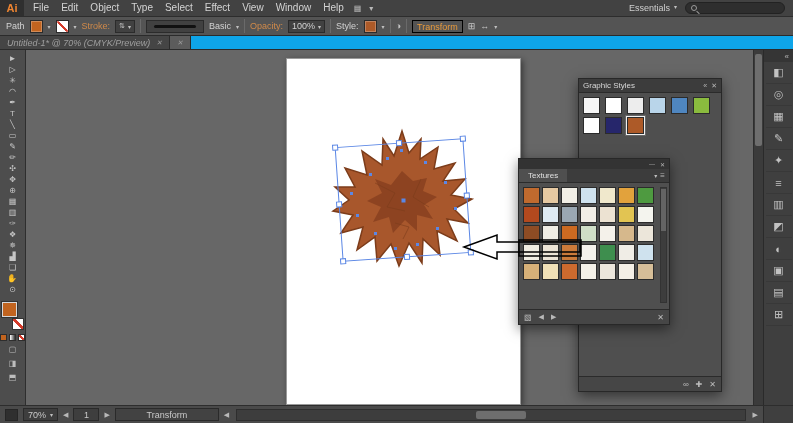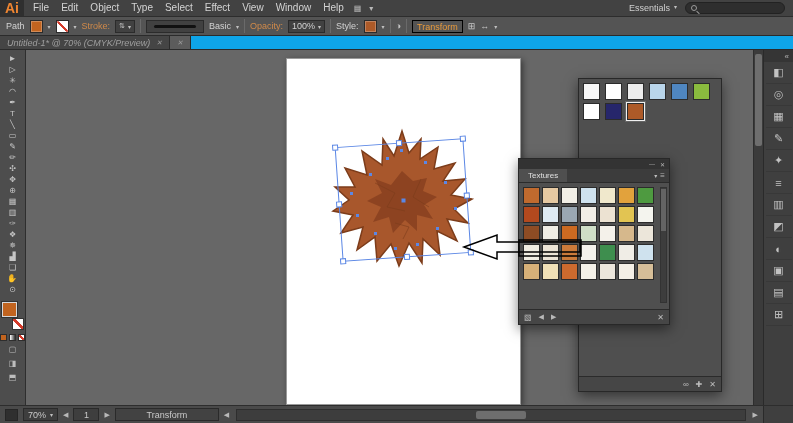--- a/index.html
+++ b/index.html
@@ -1,20 +1,20 @@
 <!DOCTYPE html>
 <html><head>
 <meta charset="utf-8">
 <style>
   *{margin:0;padding:0;box-sizing:border-box;font-family:"Liberation Sans",sans-serif;}
   html,body{width:793px;height:423px;overflow:hidden;background:#3c3c3c;position:relative;}
 
   
   #menubar{position:absolute;left:0;top:0;width:793px;height:17px;background:#424242;border-bottom:1px solid #2d2d2d;display:flex;align-items:center;font-size:10px;color:#d4d4d4;z-index:80;}
-  #ai-logo{width:24px;height:16px;background:#2f2f2f;color:#ef8531;font-weight:bold;font-size:14px;display:flex;align-items:center;justify-content:center;margin-right:3px;}
+  #ai-logo{width:24px;height:16px;background:#2f2f2f;color:#ef8531;font-weight:bold;font-size:11px;display:flex;align-items:center;justify-content:center;margin-right:3px;}
   .menu-item{padding:0 6px;height:16px;line-height:16px;cursor:default;white-space:nowrap;}
   .mb-icon{color:#b8b8b8;font-size:8px;padding:0 4px;}
   #mb-spacer{flex:1;}
   #workspace-switcher{display:flex;align-items:flex-start;gap:4px;padding:0 8px;font-size:9px;color:#cfcfcf;}
   #search-box{width:100px;height:12px;background:#2e2e2e;border:1px solid #222;border-radius:7px;display:flex;align-items:center;padding:0 5px;gap:4px;margin-right:8px;}
   #search-glyph{width:6px;height:6px;border:1px solid #9a9a9a;border-radius:50%;position:relative;flex:none;}
   #search-glyph::after{content:"";position:absolute;width:4px;height:1px;background:#9a9a9a;transform:rotate(45deg);left:4px;top:6px;}
   #search-input{flex:1;background:transparent;border:none;outline:none;color:#ccc;font-size:8px;min-width:0;}
 
   
@@ -388,20 +388,26 @@
         <span>▤</span>
       </div>
 
       <div class="dock-icon">
         <span>⊞</span>
       </div>
     </div>
 </div>
 
 <div id="gs-panel" class="panel">
+  <div class="panel-header">
+    <span>Graphic Styles</span>
+    <span class="ph-spacer"></span>
+    <span class="ph-icon">«</span>
+    <span class="ph-icon">✕</span>
+  </div>
   <div id="gs-grid">
 
       <div class="gs-thumb" style="background: rgb(246, 246, 246);"></div>
 
       <div class="gs-thumb" style="background: rgb(255, 255, 255);"></div>
 
       <div class="gs-thumb" style="background: rgb(237, 237, 237);"></div>
 
       <div class="gs-thumb" style="background: rgb(185, 213, 234);"></div>
 

